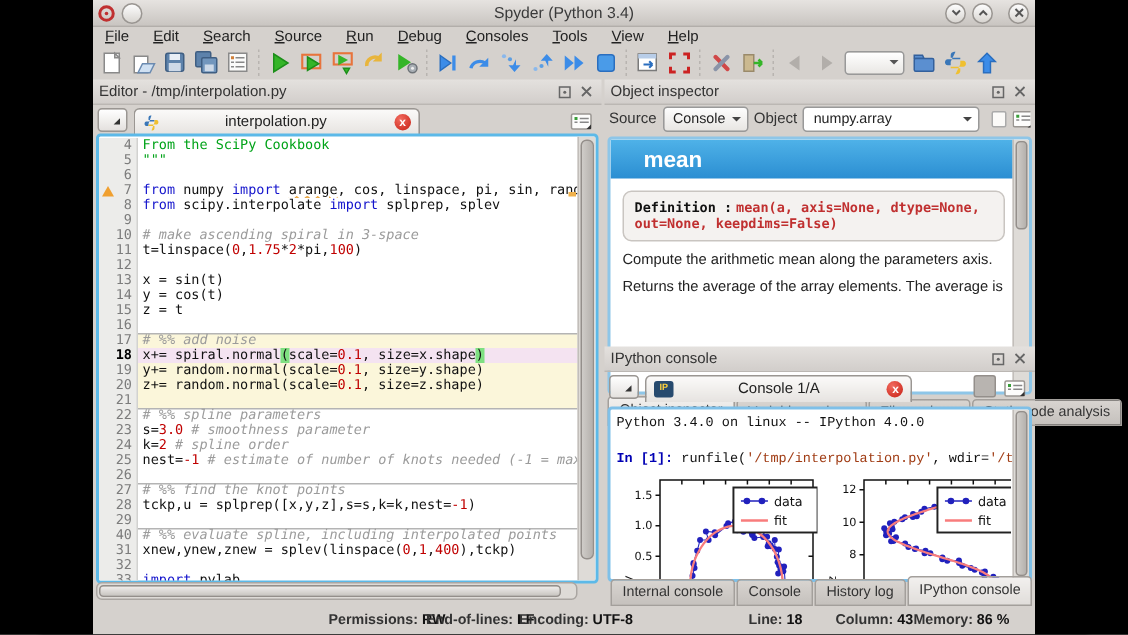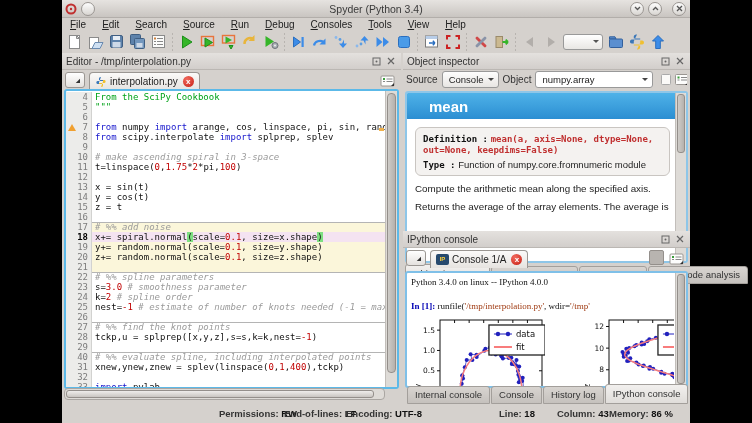--- a/index.html
+++ b/index.html
@@ -34,21 +34,21 @@
   
   .dock-header{height:16px;display:flex;align-items:center;font-size:10px;color:#333;
      background:linear-gradient(#e4e1de,#d2cecb);border-bottom:1px solid #bbb7b3;padding:0 4px;}
   .dock-header .dh-title{flex:1}
   .hdr-ico{width:12px;height:12px;display:inline-flex;align-items:center;justify-content:center;margin-left:3px;color:#555;font-size:9px;}
 
   .tabbar{display:flex;align-items:flex-end;height:20px;padding-left:3px;}
   .browse-btn{width:18px;height:14px;border:1px solid #9a9692;border-radius:3px;background:linear-gradient(#fff,#e4e1de);position:relative;margin:0 4px 2px 0;}
   .browse-btn:after{content:"";position:absolute;right:1px;bottom:1px;border:3px solid transparent;border-left-color:#333;transform:rotate(45deg);}
   .etab{display:flex;align-items:center;height:17px;padding:0 5px;border:1px solid #9a9692;border-bottom:none;
-      border-radius:4px 4px 0 0;background:linear-gradient(#fbfaf9,#e6e3e0);font-size:10px;color:#222;}
+      border-radius:4px 4px 0 0;background:linear-gradient(#fbfaf9,#e6e3e0);font-size:10px;color:#222;gap:40px;}
   .close-dot{width:11px;height:11px;border-radius:50%;background:radial-gradient(circle at 35% 30%,#f26a5e,#c61f14);color:#fff;
       font-size:8px;line-height:11px;text-align:center;font-weight:bold;margin-left:5px;}
   .opt-btn{margin-left:auto;margin-right:4px;margin-bottom:3px;width:18px;height:13px;display:flex;align-items:center;justify-content:center;}
 
   
   #editor-dock{position:absolute;left:0;top:53px;width:339px;height:347px;}
   #code-wrap{position:absolute;left:2px;right:2px;top:36px;bottom:11px;border:2px solid #5cb9e8;border-radius:3px;background:#fff;overflow:hidden;}
   #code-scroll{position:absolute;right:0;top:0;bottom:0;width:11px;background:#dedbd7;border-left:1px solid #c2beba;}
   #code-scroll .thumb{position:absolute;left:1px;right:1px;top:2px;bottom:14px;border-radius:4px;background:linear-gradient(90deg,#cfccc8,#b5b1ad);border:1px solid #948f8b;}
   #code-lines{position:absolute;left:0;top:1px;right:12px;font-family:"DejaVu Sans Mono","Liberation Mono",monospace;font-size:9px;}
@@ -93,26 +93,26 @@
   .dock-tabs{position:absolute;left:0;bottom:120px;width:100%;height:19px;display:flex;align-items:flex-end;padding-left:2px;box-sizing:border-box;}
   .dtab{height:16px;line-height:16px;padding:0 7px;font-size:9.5px;color:#333;border:1px solid #a39f9b;border-radius:3px 3px 0 0;
      background:linear-gradient(#d8d4d0,#c5c1bd);margin-right:1px;white-space:nowrap;}
   .dtab.active{background:linear-gradient(#f2f0ee,#e0ddda);height:18px;line-height:18px;font-weight:normal;}
 
   
   #ipy-panel{position:absolute;left:0;top:178px;width:100%;height:173px;}
   #ipy-content{position:absolute;left:2px;right:2px;top:40px;bottom:16px;border:2px solid #7fc0e8;border-radius:3px;background:#fff;overflow:hidden;}
   #ipy-scroll{position:absolute;right:0;top:0;bottom:0;width:10px;background:#dedbd7;border-left:1px solid #c2beba;}
   #ipy-scroll .thumb{position:absolute;left:1px;right:1px;top:1px;height:96%;border-radius:3px;background:linear-gradient(90deg,#cfccc8,#b5b1ad);border:1px solid #948f8b;}
-  #ipy-lines{position:absolute;left:4px;top:3px;right:12px;font-family:Liberation Serif, serif;font-size:9px;}
+  #ipy-lines{position:absolute;left:4px;top:3px;right:12px;font-family:Liberation Mono, monospace;font-size:9px;}
   .crow{height:12px;line-height:12px;white-space:pre;color:#111;}
   .sg-p{color:#0000b4;font-weight:bold;}
   .sg-pb{color:#0000b4;font-weight:bold;}
   .sg-str{color:#a03c14;}
-  #plots{position:absolute;left:6px;top:40px;right:12px;bottom:0;display:flex;overflow:hidden;gap:33px;}
+  #plots{position:absolute;left:6px;top:40px;right:12px;bottom:0;display:flex;overflow:hidden;}
   .ipy-sq{width:13px;height:13px;background:#b8b4b0;border:1px solid #948f8b;border-radius:2px;margin-left:auto;margin-right:4px;margin-bottom:3px;}
   .ipy-tabicon{width:13px;height:11px;background:#274a6e;border-radius:2px;color:#ffd23c;font-size:6px;font-weight:bold;line-height:11px;text-align:center;margin-right:3px;}
   .py-ico{width:12px;height:12px;margin-right:3px;}
 
   #bottom-tabs{position:absolute;left:0;bottom:0;width:100%;height:16px;display:flex;align-items:flex-end;padding-left:4px;box-sizing:border-box;}
 
   
   #statusbar{position:absolute;left:0;top:404px;width:628px;height:19px;font-size:9.5px;color:#333;}
   .sb-item{position:absolute;top:4px;white-space:nowrap;font-weight:bold;}
   .sb-item b{color:#111;}
@@ -439,24 +439,22 @@
               <path d="M6 3.5h6M6 6h6M2.5 6h2" stroke="#888"></path>
               <path d="M10 11l4 0 0-3z" fill="#333"></path>
             </svg>
           </span>
     </div>
     <div id="oi-content">
       <div id="mean-banner">mean</div>
       <div id="def-box">
         <div><span class="lbl">Definition :</span>
              <span class="code">mean(a, axis=None, dtype=None, out=None, keepdims=False)</span></div>
-        <div style="margin-top:4px"><span class="lbl">Type :</span>
-             <span class="typ">Function of numpy.core.fromnumeric module</span></div>
       </div>
-      <div class="doc-p">Compute the arithmetic mean along the specified axis.</div>
+      <div class="doc-p">Compute the arithmetic mean along the parameters axis.</div>
       <div class="doc-p">Returns the average of the array elements. The average is</div>
       <div id="oi-scroll">
             <div class="thumb"></div>
           </div>
     </div>
     <div class="dock-tabs" id="right-tabs">
           <span class="dtab active">Object inspector</span>
           <span class="dtab">Variable explorer</span>
           <span class="dtab">File explorer</span>
           <span class="dtab">Static code analysis</span>

